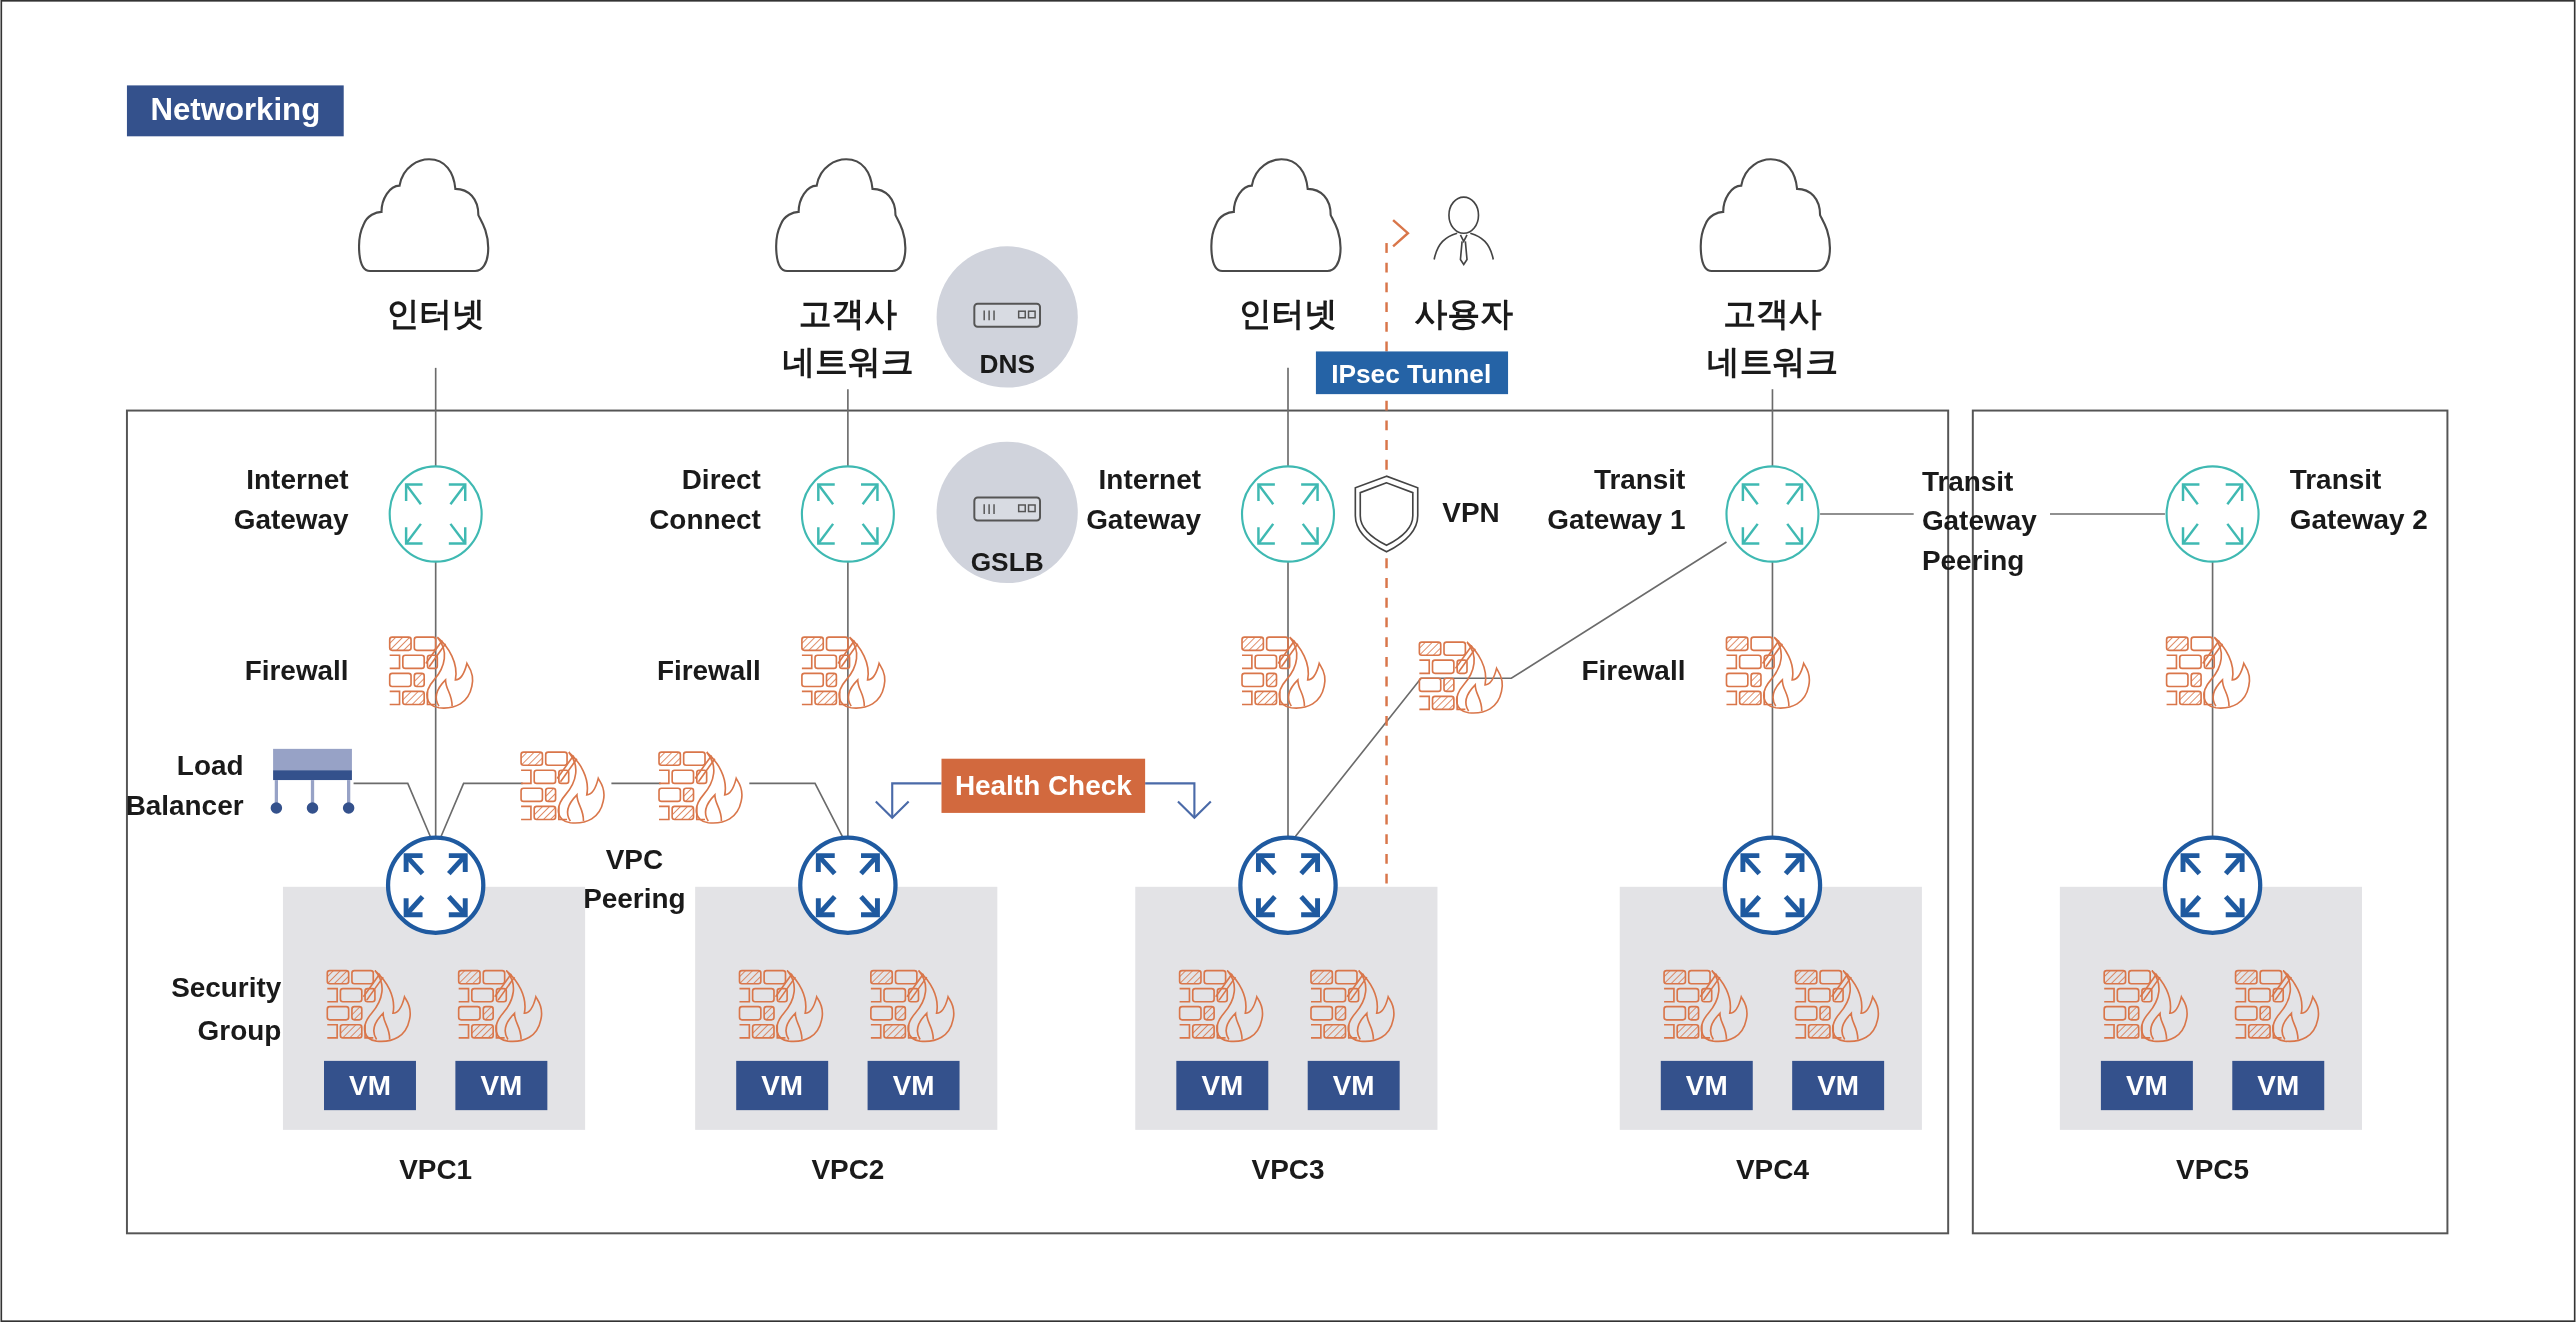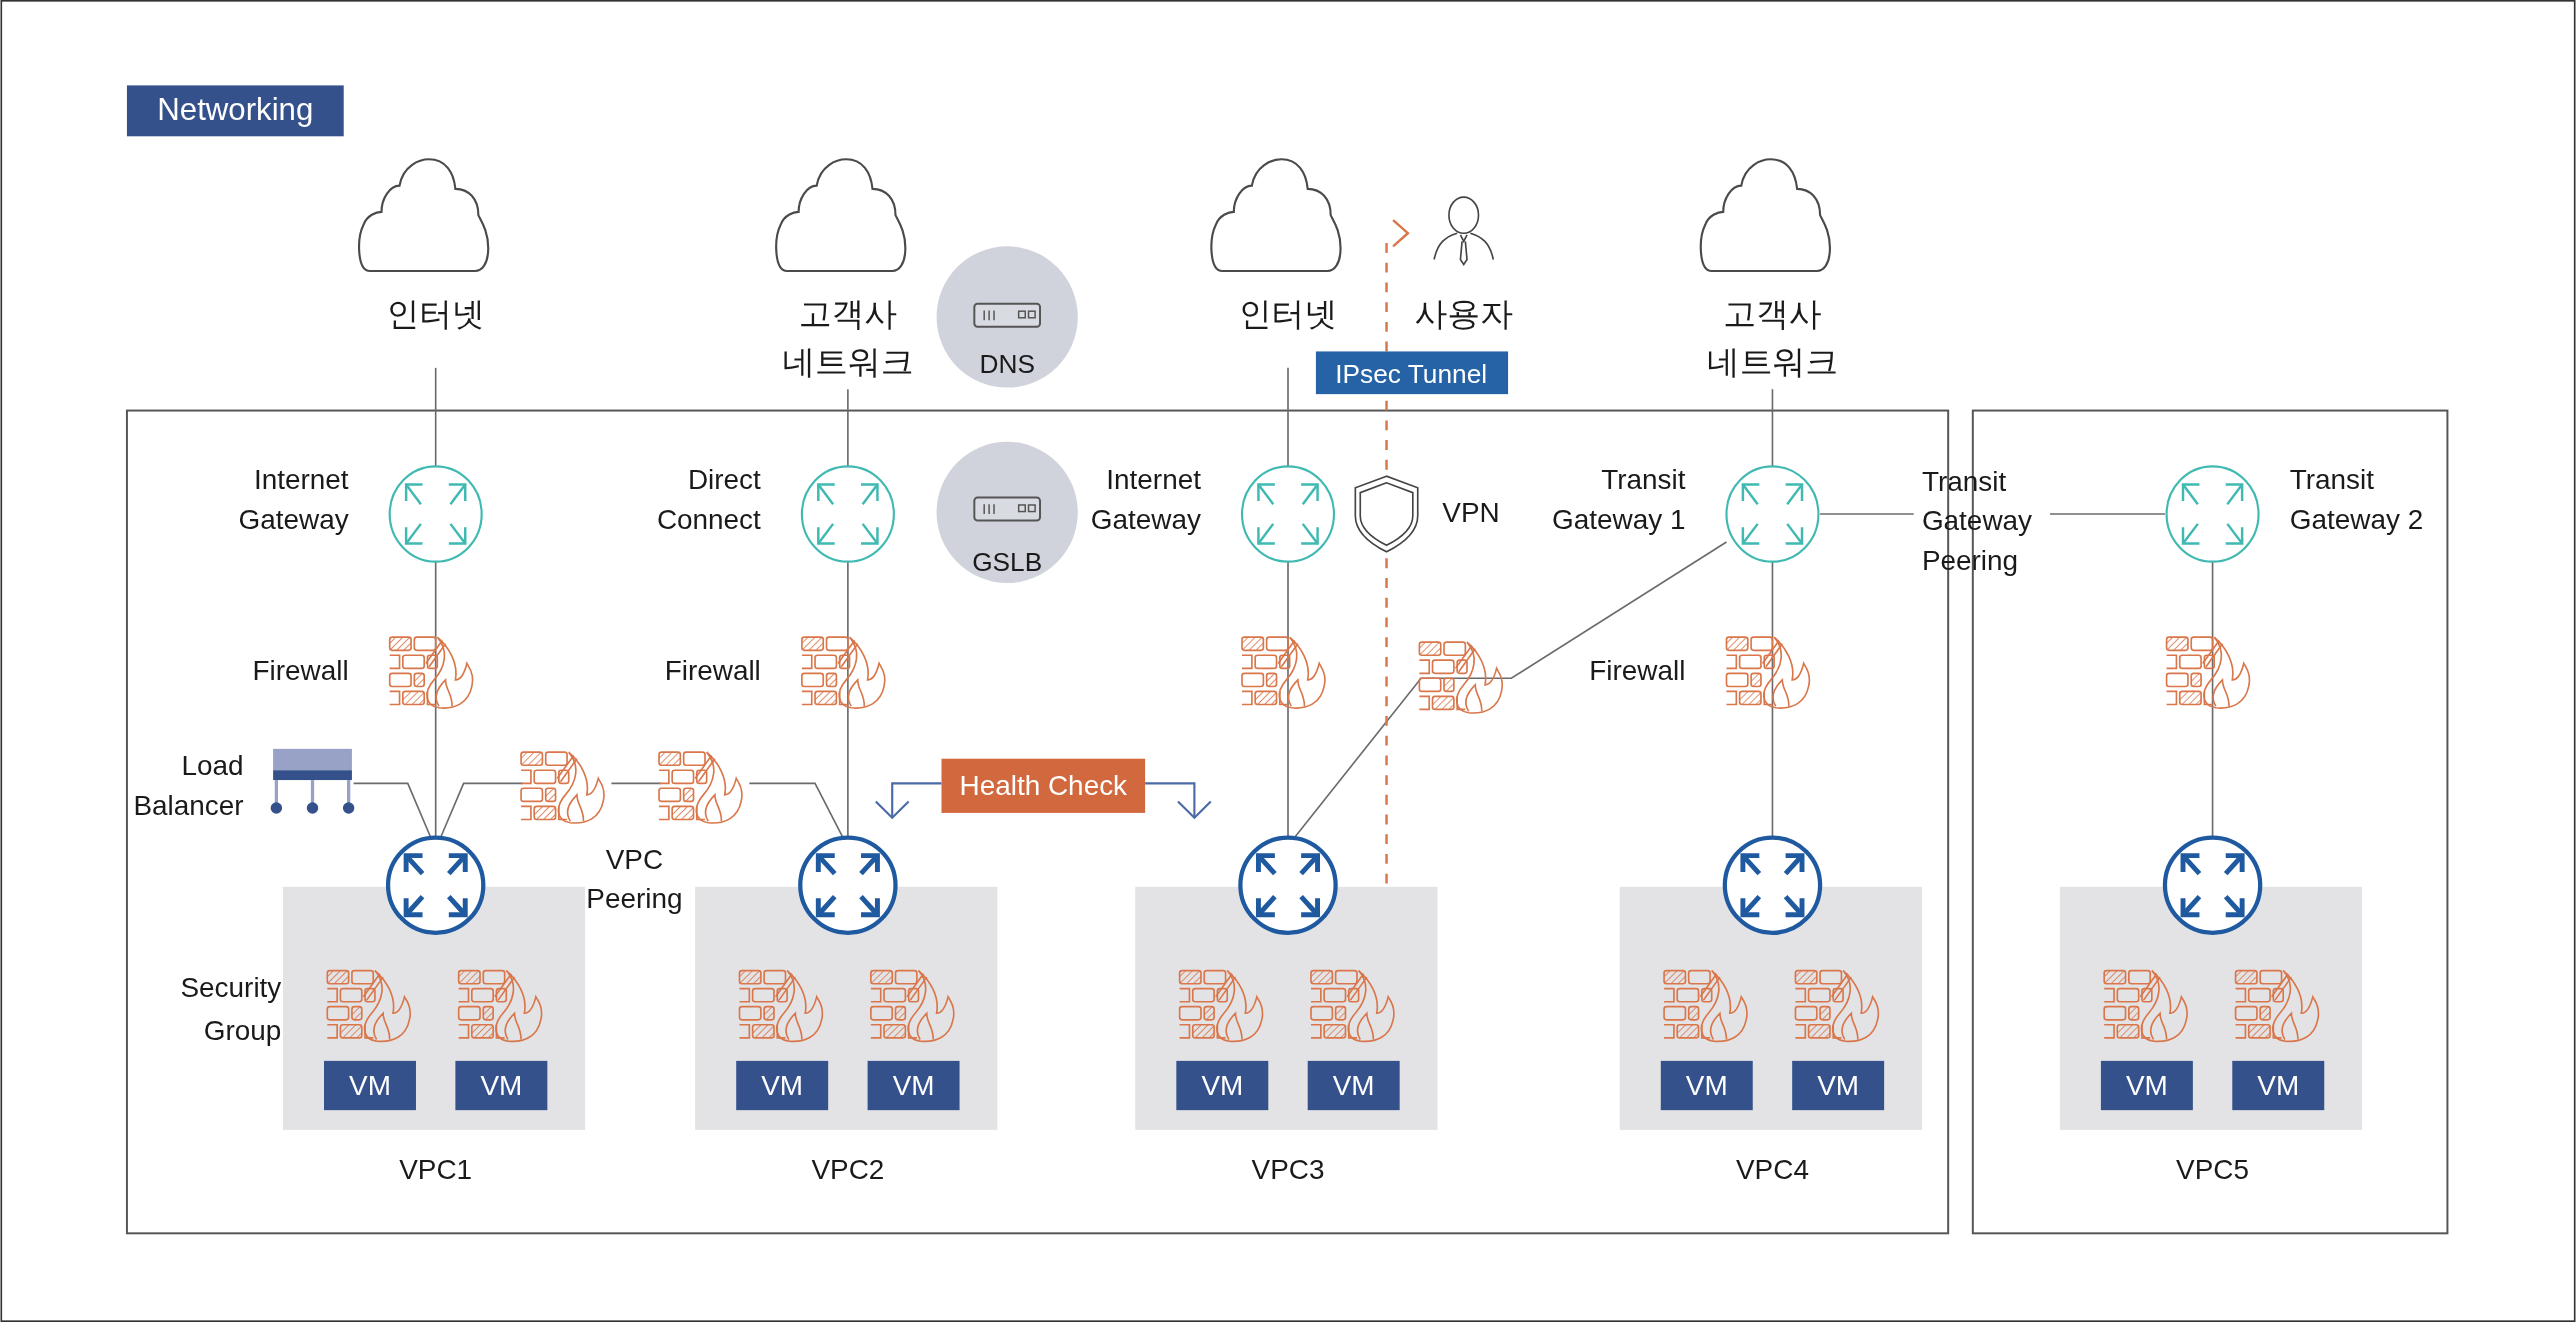--- a/index.html
+++ b/index.html
@@ -1,17 +1,17 @@
 <!DOCTYPE html>
 <html style="font-size:10.7px"><head>
 <meta charset="utf-8">
 <style>
   html,body{margin:0;padding:0;background:#fff;}
   body{width:2576px;height:1322px;overflow:hidden;font-family:"Liberation Sans","DejaVu Sans",sans-serif;}
-  #stage{position:relative;width:2576px;height:1322px;}
+  #stage{position:relative;width:2576px;height:1322px;font-weight:bold;}
   #diagram{position:absolute;left:0;top:0;width:2576px;height:1322px;}
   .lbl{font-family:"Liberation Sans","DejaVu Sans",sans-serif;fill:#1a1a1a;}
 </style>
 </head>
 <body>
 
 <div id="stage">
 <svg id="diagram" viewBox="0 0 1568 805" xmlns="http://www.w3.org/2000/svg">
   <defs>
 

